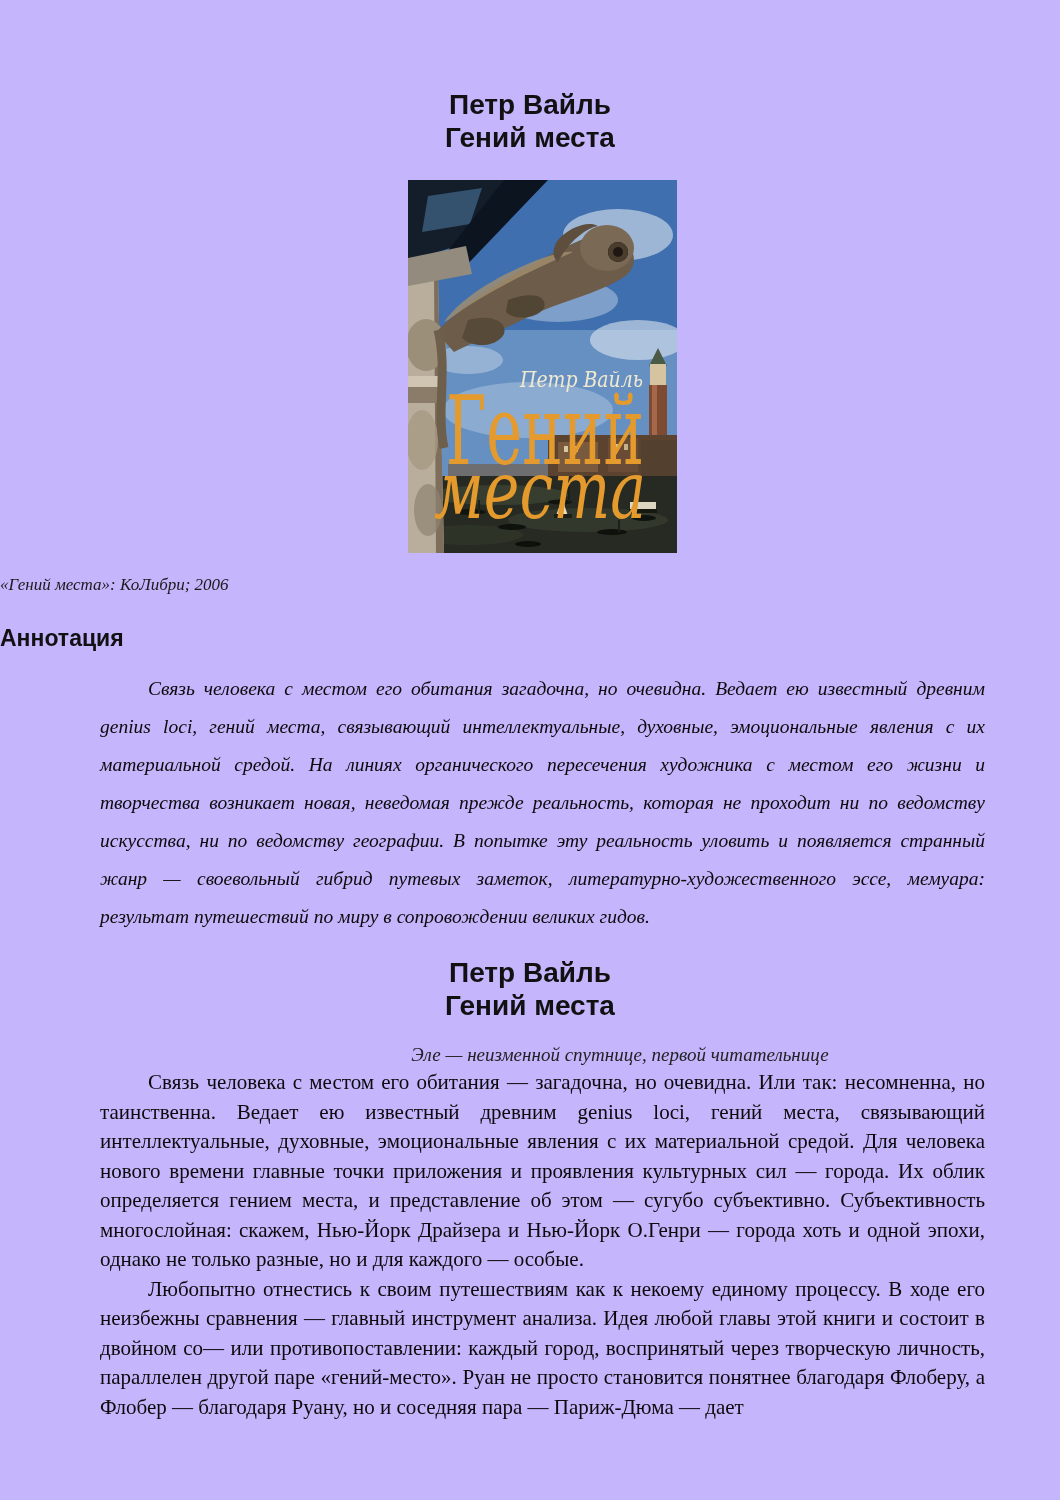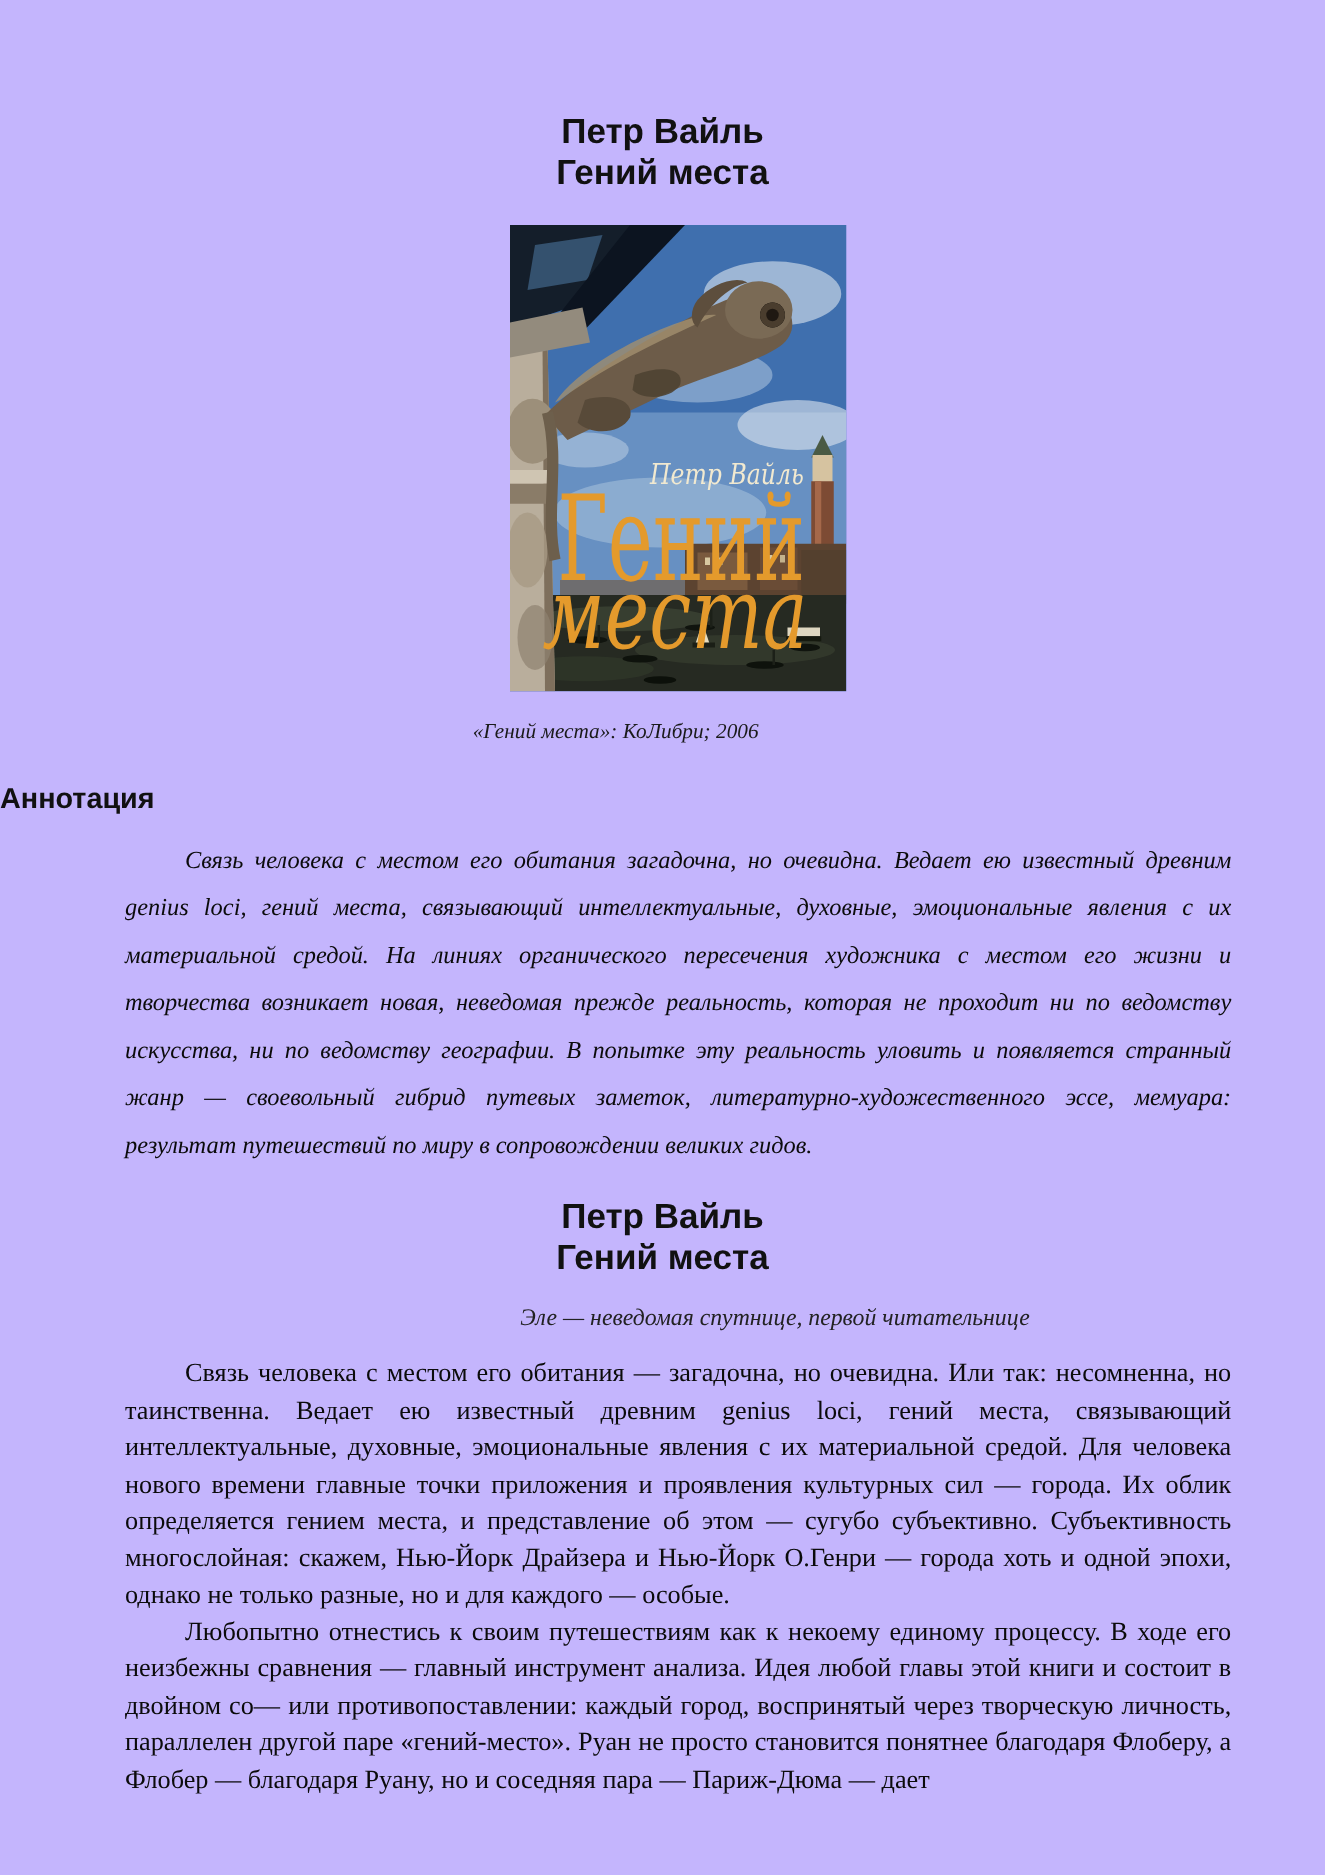--- a/index.html
+++ b/index.html
@@ -25,21 +25,21 @@
   .cover{
     position:relative;
     width:269px;height:373px;
     margin:26px 0 0 408px;
     background:#4a78b6;
   }
   .cover svg{display:block;}
   .imprint{
     margin-top:20px;
     padding-right:75px;
-    text-align:center;
+    text-align:left;
     font-style:italic;
     font-size:17px;
     line-height:23px;
     color:#1a1a1a;
   }
   .section-heading{
     margin-top:26px;
     font-family:"Liberation Sans",sans-serif;
     font-weight:bold;
     font-size:23px;
@@ -78,21 +78,20 @@
     margin-top:22px;
     font-family:"Liberation Sans",sans-serif;
     font-weight:bold;
     font-size:25px;
     line-height:32px;
     text-align:center;
     letter-spacing:0.5px;
     color:#111;
   }
   .body-text{
-    margin-top:16px;
     padding:0 75px 0 100px;
     font-size:21px;
     line-height:29.5px;
     text-align:justify;
   }
   .body-text p{
     margin:0;
     text-indent:48px;
   }
   .cover-author-text{
@@ -211,21 +210,21 @@
 
   <div class="section-heading">Аннотация</div>
 
   <div class="annotation-body">Связь человека с местом его обитания загадочна, но очевидна. Ведает ею известный древним genius loci, гений места, связывающий интеллектуальные, духовные, эмоциональные явления с их материальной средой. На линиях органического пересечения художника с местом его жизни и творчества возникает новая, неведомая прежде реальность, которая не проходит ни по ведомству искусства, ни по ведомству географии. В попытке эту реальность уловить и появляется странный жанр — своевольный гибрид путевых заметок, литературно-художественного эссе, мемуара: результат путешествий по миру в сопровождении великих гидов.</div>
 
   <div class="second-title">
     <div>Петр Вайль</div>
     <div>Гений места</div>
   </div>
 
-  <div class="dedication">Эле — неведомая спутнице, первой читательнице</div>
+  <div class="dedication">Эле — неизменной спутнице, первой читательнице</div>
 
 
   <div class="body-text">
     <p>Связь человека с местом его обитания — загадочна, но очевидна. Или так: несомненна, но таинственна. Ведает ею известный древним genius loci, гений места, связывающий интеллектуальные, духовные, эмоциональные явления с их материальной средой. Для человека нового времени главные точки приложения и проявления культурных сил — города. Их облик определяется гением места, и представление об этом — сугубо субъективно. Субъективность многослойная: скажем, Нью-Йорк Драйзера и Нью-Йорк О.Генри — города хоть и одной эпохи, однако не только разные, но и для каждого — особые.</p>
     <p>Любопытно отнестись к своим путешествиям как к некоему единому процессу. В ходе его неизбежны сравнения — главный инструмент анализа. Идея любой главы этой книги и состоит в двойном со— или противопоставлении: каждый город, воспринятый через творческую личность, параллелен другой паре «гений-место». Руан не просто становится понятнее благодаря Флоберу, а Флобер — благодаря Руану, но и соседняя пара — Париж-Дюма — дает</p>
   </div>
 
 </div>
 
 </body></html>

